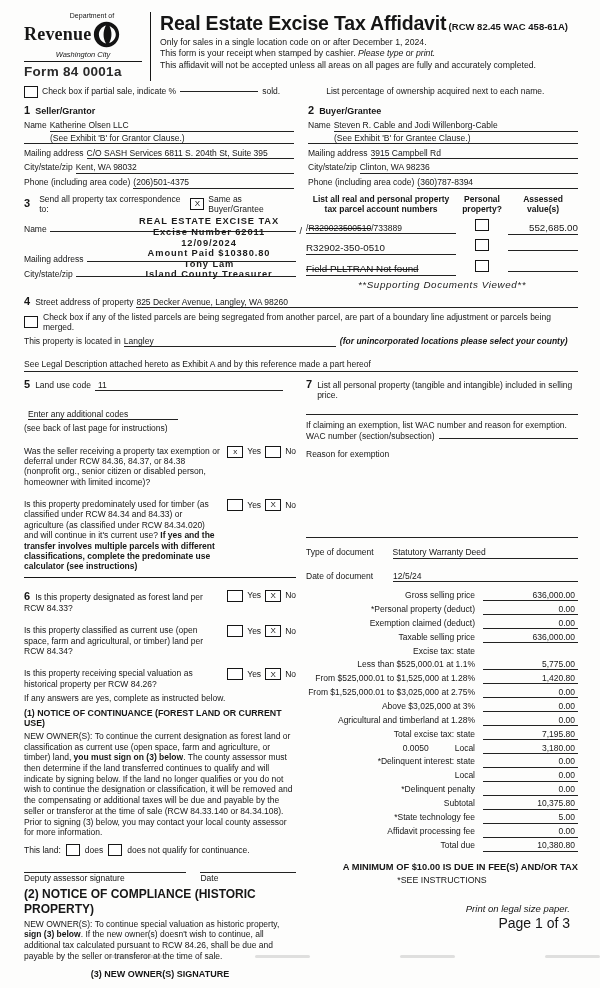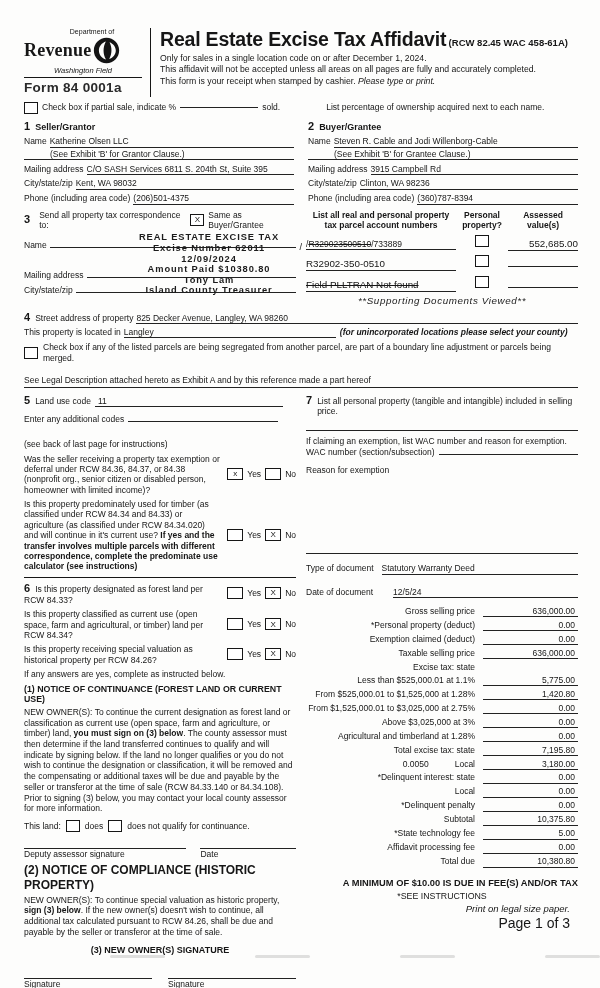--- a/index.html
+++ b/index.html
@@ -1,21 +1,21 @@
 <!DOCTYPE html>
 <html><head>
 <meta charset="utf-8">
 <style>
   html,body{margin:0;padding:0;}
   body{
     width:600px;height:988px;overflow:hidden;background:#fdfdfc;color:#161616;
     font-family:"Liberation Sans","DejaVu Sans",sans-serif;font-size:8.5px;line-height:1.22;
     -webkit-font-smoothing:antialiased;
   }
-  .page{padding:28px 22px 0 24px;position:relative;height:960px;box-sizing:border-box;}
+  .page{padding:12px 22px 0 24px;position:relative;height:960px;box-sizing:border-box;}
   .b{font-weight:bold;}
   .i{font-style:italic;}
   .ul{border-bottom:1px solid #222;}
   .fill{flex:1;}
   .row{display:flex;align-items:baseline;}
   .cb{display:inline-flex;width:12px;height:10px;border:1px solid #161616;align-items:center;justify-content:center;font-size:8px;flex:none;background:#fff;}
   .secnum{font-weight:bold;font-size:11px;margin-right:5px;}
   .sechead{font-weight:bold;font-size:9px;}
   
   .hdr{display:flex;margin-bottom:4px;}
@@ -47,21 +47,21 @@
   .pc1{width:150px;flex:none;}
   .pc2{width:52px;flex:none;display:flex;justify-content:center;}
   .pc3{flex:1;text-align:right;}
   .strike{text-decoration:line-through;}
   .bigtxt{font-size:9.8px;}
   .supdocs{font-style:italic;font-size:9.8px;letter-spacing:.6px;text-align:center;margin-top:3px;color:#222;}
   
   .sec4{margin-top:4px;}
   
   .maingrid{display:grid;grid-template-columns:272px 1fr;column-gap:10px;margin-top:4px;}
-  .q{display:flex;align-items:center;margin-top:4px;}
+  .q{display:flex;align-items:flex-start;margin-top:12px;}
   .qtext{width:196px;flex:none;}
   .yn{margin-left:auto;display:flex;align-items:center;gap:4px;padding-bottom:1px;}
   .yn .cb{width:14px;}
   .divider{border-top:1.5px solid #161616;margin:5px 0 2px 0;}
   .para{margin-top:2px;line-height:10.7px;}
   .ctr{text-align:center;}
   
   .taxrow{display:flex;align-items:baseline;margin-top:2.6px;}
   .taxlabel{flex:1;text-align:right;}
   .taxval{width:92px;flex:none;text-align:right;margin-left:8px;padding-right:3px;}
@@ -79,31 +79,31 @@
     <div class="logo">
       <div class="dept">Department of</div>
       <div class="revline">
         <span class="rev">Revenue</span>
         <span style="margin-left:2px;">
           <svg width="27" height="27" viewBox="0 0 32 32">
               <path fill="#141414" d="M16 1C7.7 1 1 7.7 1 16s6.7 15 15 15 15-6.7 15-15S24.3 1 16 1zM15.2 5.2c-3.6 7-3.6 14.6.2 21.6-4.9-1.6-8.4-5.8-8.4-10.8 0-5 3.4-9.2 8.2-10.8zM19.6 6.1c4.4 1.7 7.4 5.5 7.4 9.9 0 4.6-3.2 8.6-7.8 10.1 3.5-6.6 3.6-13.3.4-20z"></path>
             </svg>
         </span>
       </div>
-      <div class="wst">Washington Field</div>
+      <div class="wst">Washington City</div>
       <div class="formno">Form 84 0001a</div>
     </div>
     <div class="titleblock">
       <div>
         <span class="title">Real Estate Excise Tax Affidavit</span>
         <span class="titlercw">(RCW 82.45 WAC 458-61A)</span>
       </div>
       <div class="sub">Only for sales in a single location code on or after December 1, 2024.</div>
+      <div class="sub"><span>This form is your receipt when stamped by cashier. </span><span class="i">Please type or print.</span></div>
       <div class="sub">This affidavit will not be accepted unless all areas on all pages are fully and accurately completed.</div>
-      <div class="sub"><span>This form is your receipt when stamped by cashier. </span><span class="i">Please type or print.</span></div>
     </div>
   </div>
 
   <div class="partialrow">
     <span class="cb"></span>
     <span>Check box if partial sale, indicate %</span>
     <span class="ul" style="width:78px;"></span>
     <span>sold.</span>
     <span style="width:38px;"></span>
     <span>List percentage of ownership acquired next to each name.</span>
@@ -229,57 +229,57 @@
       <div class="supdocs">**Supporting Documents Viewed**</div>
     </div>
   </div>
 
   <div class="sec4">
     <div class="row">
         <span class="secnum">4</span>
         <span>Street address of property</span>
         <span class="ul fill" style="margin-left:3px;">825 Decker Avenue, Langley, WA 98260</span>
       </div>
+    <div class="row" style="margin-top:4px;align-items:center;gap:5px;">
+      <span class="cb"></span>
+      <span>Check box if any of the listed parcels are being segregated from another parcel, are part of a boundary line adjustment or parcels being merged.</span>
+    </div>
     <div class="row" style="margin-top:3px;">
       <span>This property is located in</span>
       <span class="ul" style="width:212px;margin-left:3px;">Langley</span>
       <span class="b i" style="margin-left:4px;">(for unincorporated locations please select your county)</span>
-    </div>
-    <div class="row" style="margin-top:4px;align-items:center;gap:5px;">
-      <span class="cb"></span>
-      <span>Check box if any of the listed parcels are being segregated from another parcel, are part of a boundary line adjustment or parcels being merged.</span>
     </div>
     <div class="ul" style="margin-top:12px;padding-bottom:1px;">See Legal Description attached hereto as Exhibit A and by this reference made a part hereof</div>
   </div>
 
   <div class="maingrid">
     <div>
       <div class="row" style="margin-top:2px;">
           <span class="secnum">5</span>
           <span>Land use code</span>
           <span class="ul" style="width:185px;margin-left:4px;padding-left:3px;">11</span>
         </div>
-      <div class="row" style="margin-top:7px;">
+      <div class="row" style="margin-top:18px;flex-direction:column;">
           <span>Enter any additional codes</span>
           <span class="ul" style="width:150px;margin-left:4px;"></span>
         </div>
-      <div style="margin-top:15px;">(see back of last page for instructions)</div>
+      <div style="margin-top:3px;">(see back of last page for instructions)</div>
 
       <div class="q">
         <span class="qtext">Was the seller receiving a property tax exemption or deferral under RCW 84.36, 84.37, or 84.38 (nonprofit org., senior citizen or disabled person, homeowner with limited income)?</span>
         <span class="yn">
           <span class="cb">x</span>
             <span>Yes</span>
           <span class="cb"></span>
             <span>No</span>
         </span>
       </div>
 
       <div class="q">
-        <span class="qtext"><span>Is this property predominately used for timber (as classified under RCW 84.34 and 84.33) or agriculture (as classified under RCW 84.34.020) and will continue in it's current use? </span><span class="b">If yes and the transfer involves multiple parcels with different correspondence, complete the predominate use calculator (see instructions)</span></span>
+        <span class="qtext"><span>Is this property predominately used for timber (as classified under RCW 84.34 and 84.33) or agriculture (as classified under RCW 84.34.020) and will continue in it's current use? </span><span class="b">If yes and the transfer involves multiple parcels with different classifications, complete the predominate use calculator (see instructions)</span></span>
         <span class="yn">
           <span class="cb"></span>
             <span>Yes</span>
           <span class="cb">X</span>
             <span>No</span>
         </span>
       </div>
 
       <div class="divider"></div>
 
@@ -366,21 +366,21 @@
           <span>WAC number (section/subsection)</span>
           <span class="ul fill" style="margin-left:4px;"></span>
         </div>
       <div style="margin-top:8px;">Reason for exemption</div>
 
       <div style="height:78px;"></div>
       <div class="ul"></div>
 
       <div class="row" style="margin-top:9px;">
           <span>Type of document</span>
-          <span class="ul fill" style="margin-left:8px;">Statutory Warranty Deed</span>
+          <span class="ul fill" style="margin-left:19px;">Statutory Warranty Deed</span>
         </div>
       <div class="row" style="margin-top:12px;">
           <span>Date of document</span>
           <span class="ul fill" style="margin-left:20px;">12/5/24</span>
         </div>
 
       <div style="margin-top:8px;">
         <div class="taxrow">
             <span class="taxlabel">Gross selling price</span>
             <span class="taxval ul">636,000.00</span>

